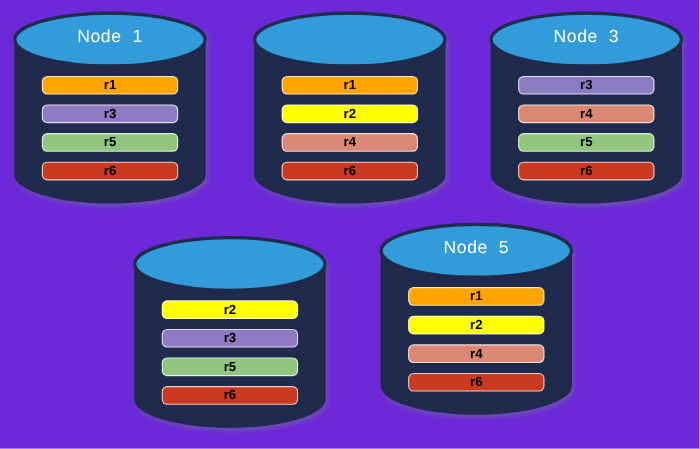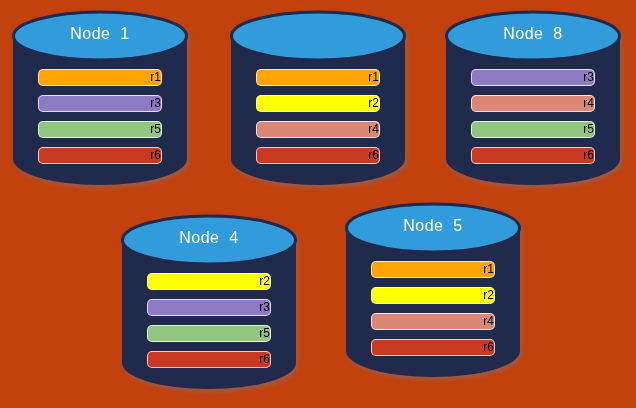--- a/index.html
+++ b/index.html
@@ -45,31 +45,31 @@
     top: 61px;
     width: 124px;
     display: flex;
     flex-direction: column;
     gap: 9px;
   }
   .bar {
     height: 15px;
     border: 1px solid rgba(255, 255, 255, 0.75);
     border-radius: 5px;
-    text-align: right;
+    text-align: center;
     font-size: 12px;
-    font-weight: normal;
+    font-weight: bold;
     color: #000000;
     line-height: 15px;
   }
 </style>
 </head>
 <body>
 
-<div class="canvas" style="background: #c2410c;">
+<div class="canvas" style="background: #6d28d9;">
     <div class="node" style="left: 11px; top: 8px;">
     <svg class="cyl" viewBox="0 0 178 180" xmlns="http://www.w3.org/2000/svg">
       <path class="cyl-body" d="M2 28 L2 151 A87 26 0 0 0 176 151 L176 28 A87 25 0 0 0 2 28 Z" fill="#1F2A4C"></path>
       <ellipse class="cyl-top" cx="89" cy="28" rx="86.5" ry="24" stroke-width="3" fill="#319CD9" stroke="#1F2A4C"></ellipse>
     </svg>
     <div class="node-title" style="color: rgb(255, 255, 255);">Node  1</div>
     <div class="replicas">
         <div class="bar" style="background: rgb(255, 164, 2);">r1</div>
         <div class="bar" style="background: rgb(141, 124, 196);">r3</div>
         <div class="bar" style="background: rgb(144, 198, 126);">r5</div>
@@ -86,34 +86,33 @@
         <div class="bar" style="background: rgb(255, 255, 0);">r2</div>
         <div class="bar" style="background: rgb(218, 136, 117);">r4</div>
         <div class="bar" style="background: rgb(201, 58, 32);">r6</div>
       </div>
   </div>
     <div class="node" style="left: 444px; top: 8px;">
     <svg class="cyl" viewBox="0 0 178 180" xmlns="http://www.w3.org/2000/svg">
       <path class="cyl-body" d="M2 28 L2 151 A87 26 0 0 0 176 151 L176 28 A87 25 0 0 0 2 28 Z" fill="#1F2A4C"></path>
       <ellipse class="cyl-top" cx="89" cy="28" rx="86.5" ry="24" stroke-width="3" fill="#319CD9" stroke="#1F2A4C"></ellipse>
     </svg>
-    <div class="node-title" style="color: rgb(255, 255, 255);">Node  8</div>
+    <div class="node-title" style="color: rgb(255, 255, 255);">Node  3</div>
     <div class="replicas">
         <div class="bar" style="background: rgb(141, 124, 196);">r3</div>
         <div class="bar" style="background: rgb(218, 136, 117);">r4</div>
         <div class="bar" style="background: rgb(144, 198, 126);">r5</div>
         <div class="bar" style="background: rgb(201, 58, 32);">r6</div>
       </div>
   </div>
     <div class="node" style="left: 120px; top: 212px;">
     <svg class="cyl" viewBox="0 0 178 180" xmlns="http://www.w3.org/2000/svg">
       <path class="cyl-body" d="M2 28 L2 151 A87 26 0 0 0 176 151 L176 28 A87 25 0 0 0 2 28 Z" fill="#1F2A4C"></path>
       <ellipse class="cyl-top" cx="89" cy="28" rx="86.5" ry="24" stroke-width="3" fill="#319CD9" stroke="#1F2A4C"></ellipse>
     </svg>
-    <div class="node-title" style="color: rgb(255, 255, 255);">Node  4</div>
     <div class="replicas">
         <div class="bar" style="background: rgb(255, 255, 0);">r2</div>
         <div class="bar" style="background: rgb(141, 124, 196);">r3</div>
         <div class="bar" style="background: rgb(144, 198, 126);">r5</div>
         <div class="bar" style="background: rgb(201, 58, 32);">r6</div>
       </div>
   </div>
     <div class="node" style="left: 344px; top: 200px;">
     <svg class="cyl" viewBox="0 0 178 180" xmlns="http://www.w3.org/2000/svg">
       <path class="cyl-body" d="M2 28 L2 151 A87 26 0 0 0 176 151 L176 28 A87 25 0 0 0 2 28 Z" fill="#1F2A4C"></path>

